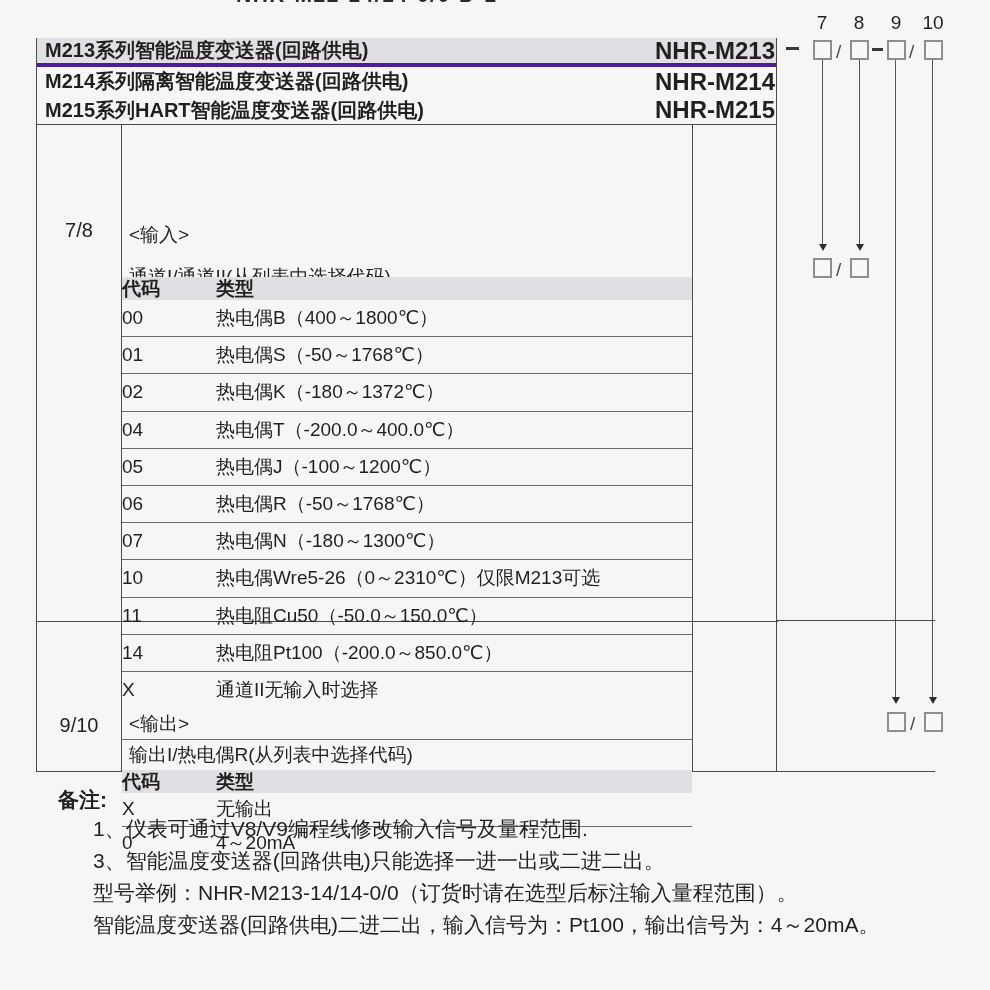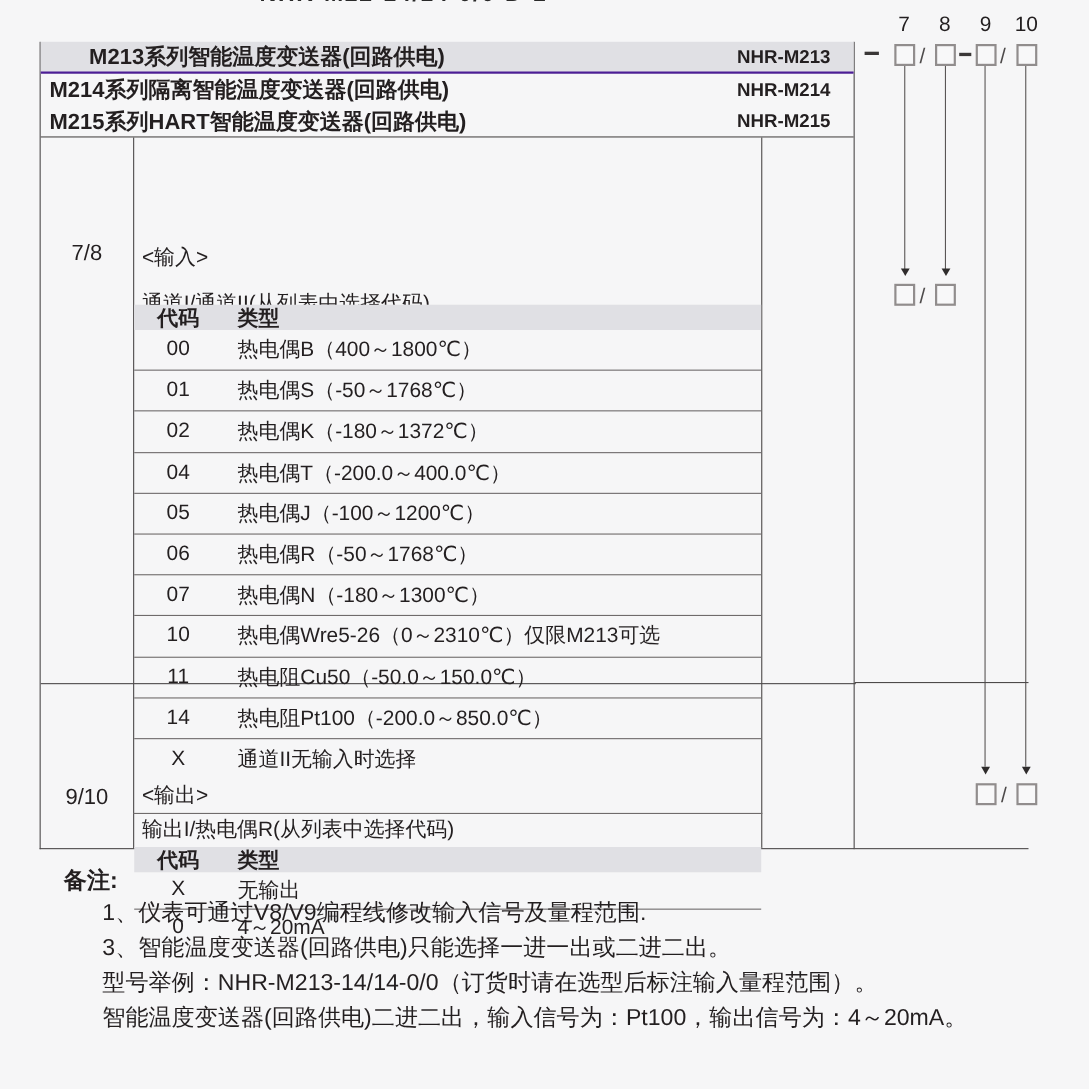--- a/index.html
+++ b/index.html
@@ -12,39 +12,39 @@
   .top-clip { position:absolute; left:236px; top:0; width:330px; height:6px; overflow:hidden; }
   .top-clip span { display:block; margin-top:-17px; font-size:21px; font-weight:bold; letter-spacing:1.5px; color:#2a2a2a; }
 
   
   .otable {
     position:absolute; left:36px; top:38px; width:741px; height:734px;
     border-left:1px solid #4d4a4a; border-right:1px solid #4d4a4a; border-bottom:1px solid #4d4a4a;
     box-sizing:border-box;
   }
   .hrow { position:relative; box-sizing:border-box; display:flex; align-items:center; }
-  .hrow1 { height:29px; background:#e0e0e4; border-bottom:2px solid #4c1d95;padding-left:36px; }
+  .hrow1 { height:29px; background:#e0e0e4; border-bottom:4px solid #4c1d95; }
   .hrow2 { height:29px; }
   .hrow3 { height:29px; border-bottom:1px solid #4d4a4a; }
   .pname { padding-left:8px; font-size:20px; font-weight:bold; white-space:nowrap; }
-  .pcode { position:absolute; right:21px; font-size:17px; font-weight:bold; }
+  .pcode { position:absolute; right:1px; font-size:24px; font-weight:bold; }
 
   .tbody { position:absolute; left:0; top:87px; right:0; bottom:0; }
   .vline { position:absolute; width:1px; background:#4d4a4a; top:0; bottom:0; }
   .vline-lcol { left:84px; }
   .vline-content { left:655px; }
   .sec-divider { position:absolute; left:0; width:741px; height:1px; background:#4d4a4a; top:496px; }
 
   .lcol-label { position:absolute; left:0; width:84px; text-align:center; font-size:20px; }
   .sline { position:absolute; left:92px; font-size:19px; line-height:26px; white-space:nowrap; }
   .gband {
     position:absolute; left:85px; width:570px; height:23px; background:#e0e0e4;
     display:flex; align-items:center; font-weight:bold; font-size:19px;
   }
-  .gband .tcode, .trow .tcode { width:80px; text-align:center; flex:none; }
+  .gband .tcode, .trow .tcode { width:80px; flex:none; }
   .gband .ttype, .trow .ttype { margin-left:14px; white-space:nowrap; }
   .rows { position:absolute; left:85px; width:570px; display:flex; flex-direction:column; }
   .trow { display:flex; align-items:center; flex:1; font-size:19px; border-top:1px solid #6f6b6b; box-sizing:border-box; }
   .trow:first-child { border-top:none; }
   .sub-divider { position:absolute; left:84px; width:572px; height:1px; background:#6f6b6b; }
 
   
   #rowsA { top:175px; height:408px; }
   
   #rowsB { top:668px; height:66px; }

